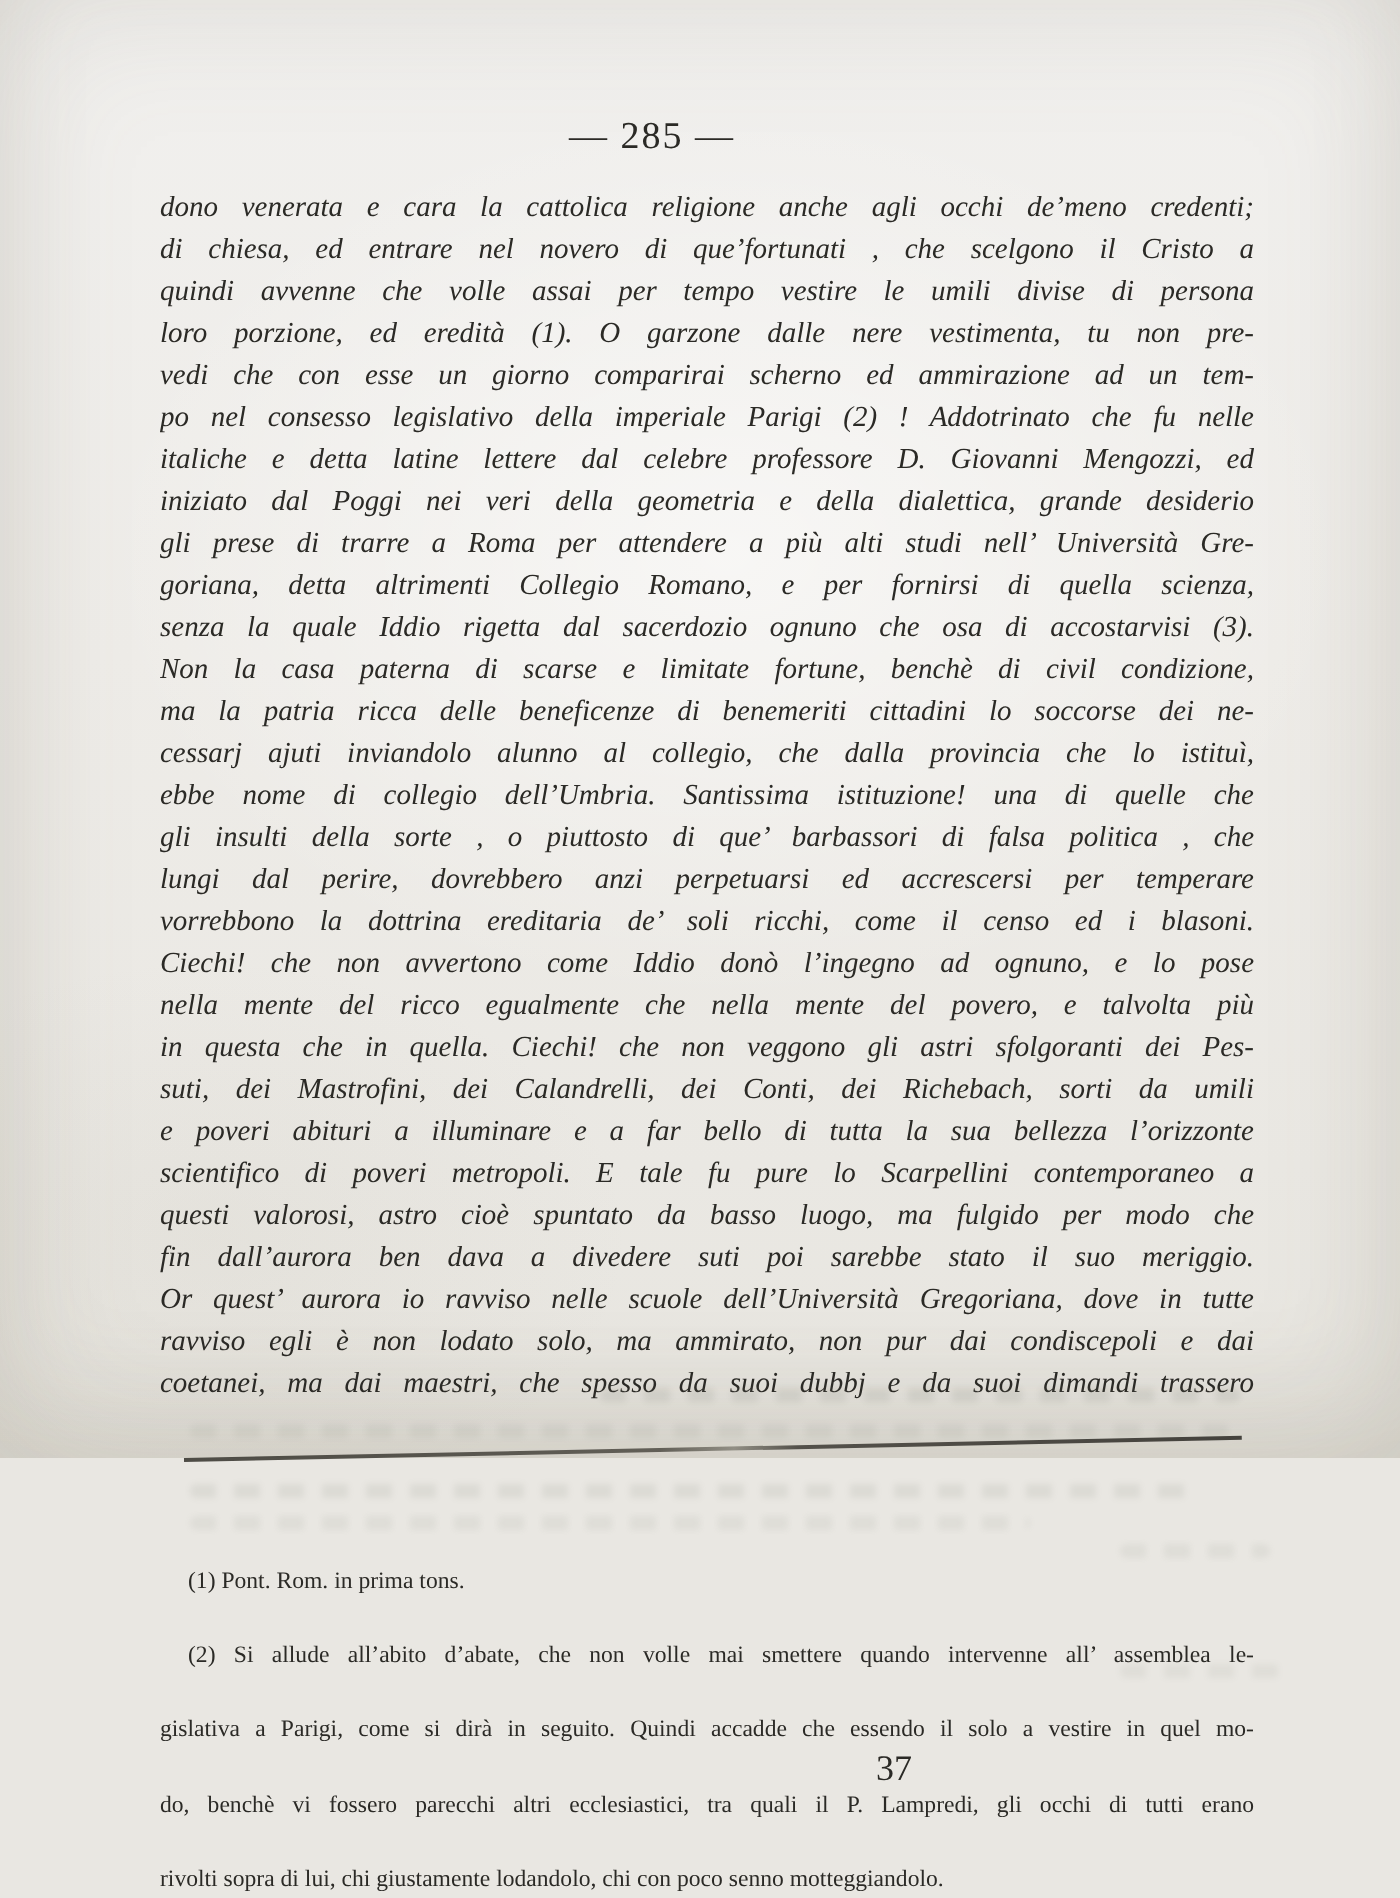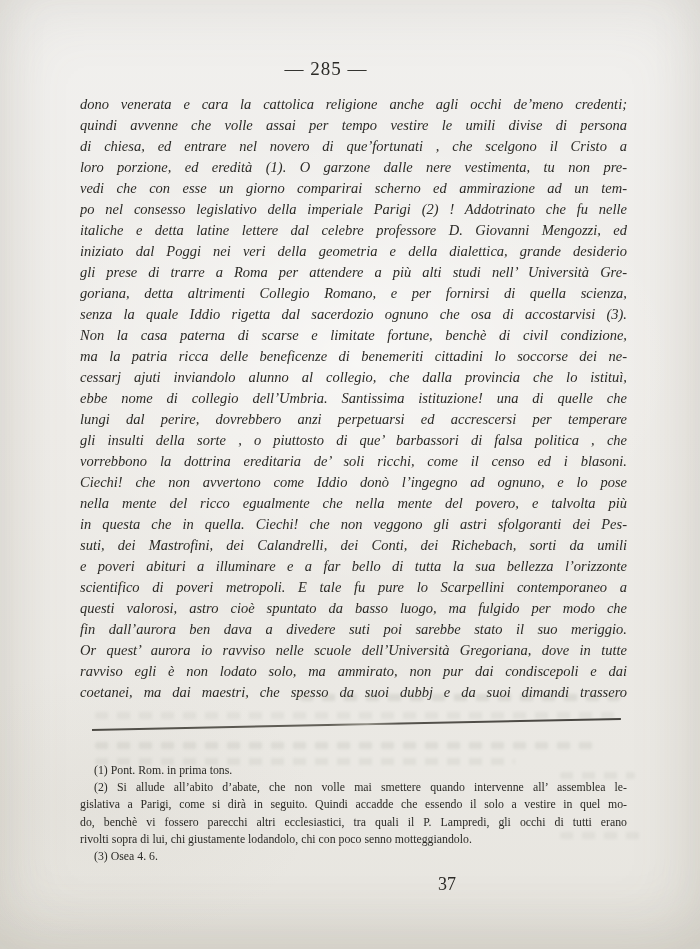--- a/index.html
+++ b/index.html
@@ -4,21 +4,21 @@
 <style>
   html, body { margin: 0; padding: 0; }
   body {
     width: 700px; height: 949px;
     font-family: "Liberation Serif", serif;
     background: #e9e7e2;
     overflow: hidden;
   }
   .page {
     position: relative;
-    width: 700px; height: 949px;
+    width: 700px; height: 729px;
     color: #2b2a26;
     background:
       radial-gradient(ellipse 420px 300px at 52% 38%, rgba(255,255,255,0.55), rgba(255,255,255,0) 75%),
       radial-gradient(ellipse 300px 200px at 15% 85%, rgba(180,175,160,0.10), rgba(180,175,160,0) 70%),
       linear-gradient(180deg, #f1f0ee 0%, #eeece8 45%, #eae8e3 80%, #e7e5df 100%);
   }
   .page::before {
     content: '';
     position: absolute; inset: 0;
     box-shadow: inset 0 0 70px rgba(125,118,100,0.16), inset 0 -30px 50px rgba(115,108,92,0.10);
@@ -48,20 +48,21 @@
     transform-origin: left center;
     opacity: 0.9;
   }
   .footnotes {
     position: absolute; left: 80px; top: 762px; width: 547px;
   }
   .fn {
     height: 17.2px; line-height: 17.2px;
     font-size: 11.8px;
     overflow: hidden;
+    margin-top: 20px;
   }
   .fn.j { text-align: justify; text-align-last: justify; }
   .fn.ind { text-indent: 14px; }
   .footer-num {
     position: absolute; left: 438px; top: 874px;
     font-size: 18px;
   }
   .ghost {
     position: absolute;
     height: 7px;
@@ -73,36 +74,36 @@
 </style>
 </head>
 <body>
 
 <div class="page">
 
   <div class="header-num">— 285 —</div>
 
   <div class="textblock">
     <div class="bl">dono venerata e cara la cattolica religione anche agli occhi de’meno credenti;</div>
+    <div class="bl">di chiesa, ed entrare nel novero di que’fortunati , che scelgono il Cristo a</div>
     <div class="bl">quindi avvenne che volle assai per tempo vestire le umili divise di persona</div>
-    <div class="bl">di chiesa, ed entrare nel novero di que’fortunati , che scelgono il Cristo a</div>
     <div class="bl">loro porzione, ed eredità (1). O garzone dalle nere vestimenta, tu non pre-</div>
     <div class="bl">vedi che con esse un giorno comparirai scherno ed ammirazione ad un tem-</div>
     <div class="bl">po nel consesso legislativo della imperiale Parigi (2) ! Addotrinato che fu nelle</div>
     <div class="bl">italiche e detta latine lettere dal celebre professore D. Giovanni Mengozzi, ed</div>
     <div class="bl">iniziato dal Poggi nei veri della geometria e della dialettica, grande desiderio</div>
     <div class="bl">gli prese di trarre a Roma per attendere a più alti studi nell’ Università Gre-</div>
     <div class="bl">goriana, detta altrimenti Collegio Romano, e per fornirsi di quella scienza,</div>
     <div class="bl">senza la quale Iddio rigetta dal sacerdozio ognuno che osa di accostarvisi (3).</div>
     <div class="bl">Non la casa paterna di scarse e limitate fortune, benchè di civil condizione,</div>
     <div class="bl">ma la patria ricca delle beneficenze di benemeriti cittadini lo soccorse dei ne-</div>
     <div class="bl">cessarj ajuti inviandolo alunno al collegio, che dalla provincia che lo istituì,</div>
     <div class="bl">ebbe nome di collegio dell’Umbria. Santissima istituzione! una di quelle che</div>
+    <div class="bl">gli insulti della sorte , o piuttosto di que’ barbassori di falsa politica , che</div>
     <div class="bl">lungi dal perire, dovrebbero anzi perpetuarsi ed accrescersi per temperare</div>
-    <div class="bl">gli insulti della sorte , o piuttosto di que’ barbassori di falsa politica , che</div>
     <div class="bl">vorrebbono la dottrina ereditaria de’ soli ricchi, come il censo ed i blasoni.</div>
     <div class="bl">Ciechi! che non avvertono come Iddio donò l’ingegno ad ognuno, e lo pose</div>
     <div class="bl">nella mente del ricco egualmente che nella mente del povero, e talvolta più</div>
     <div class="bl">in questa che in quella. Ciechi! che non veggono gli astri sfolgoranti dei Pes-</div>
     <div class="bl">suti, dei Mastrofini, dei Calandrelli, dei Conti, dei Richebach, sorti da umili</div>
     <div class="bl">e poveri abituri a illuminare e a far bello di tutta la sua bellezza l’orizzonte</div>
     <div class="bl">scientifico di poveri metropoli. E tale fu pure lo Scarpellini contemporaneo a</div>
     <div class="bl">questi valorosi, astro cioè spuntato da basso luogo, ma fulgido per modo che</div>
     <div class="bl">fin dall’aurora ben dava a divedere suti poi sarebbe stato il suo meriggio.</div>
     <div class="bl">Or quest’ aurora io ravviso nelle scuole dell’Università Gregoriana, dove in tutte</div>

